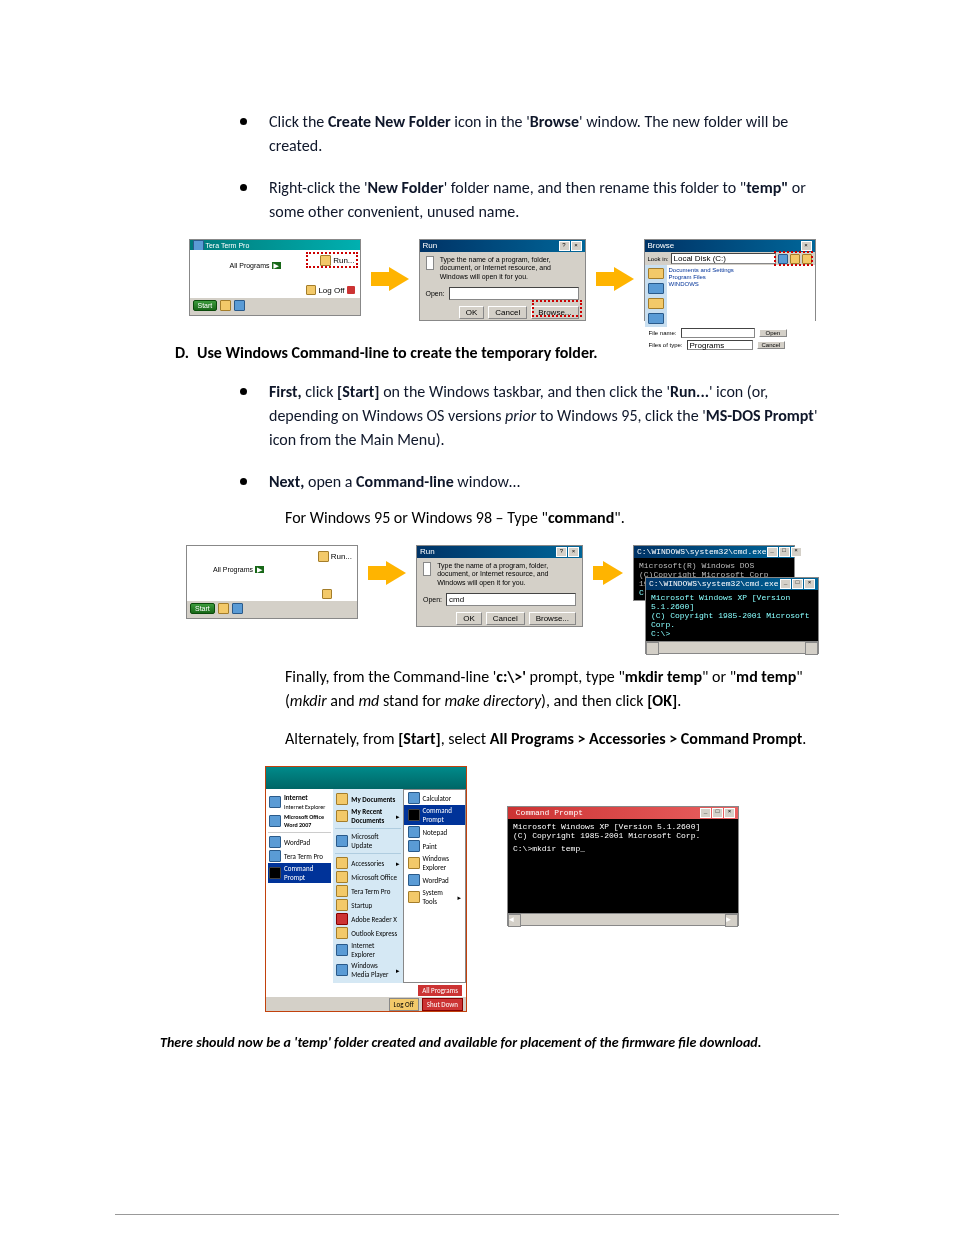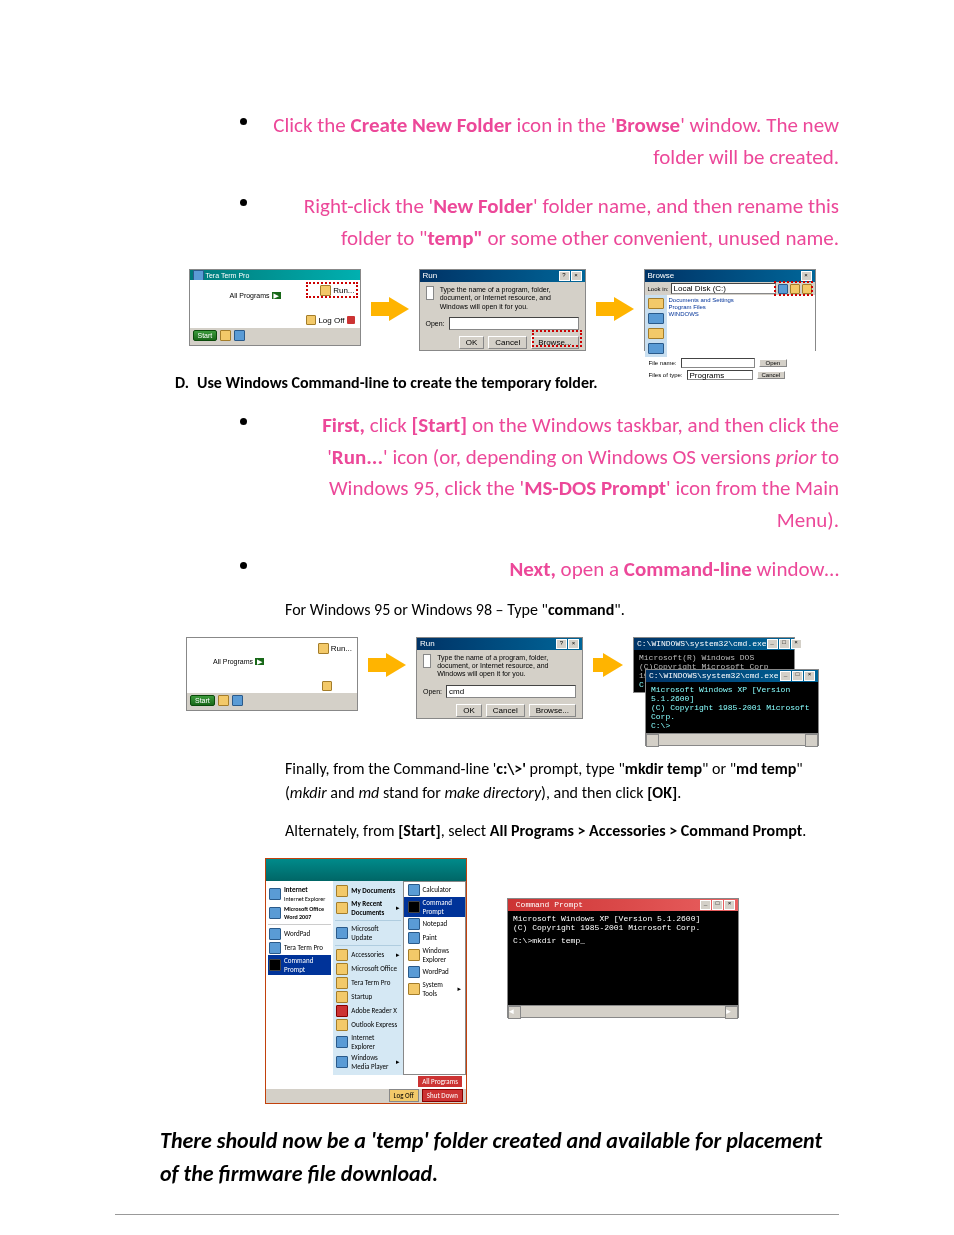--- a/index.html
+++ b/index.html
@@ -15,23 +15,22 @@
       position: relative;
     }
     .bullet-list {
       margin: 0 0 10px 0;
       padding-left: 75px;
     }
     .bullet-item {
       display: flex;
       margin-bottom: 12px;
       line-height: 1.5;
-      font-size: 21px;
-      color: #ec4899;
-      text-align: right;
+      font-size: 16px;
+      color: #0f172a;
     }
     .bullet-dot {
       width: 7px;
       height: 7px;
       background: #000;
       border-radius: 50%;
       margin-top: 8px;
       margin-right: 22px;
       flex-shrink: 0;
     }
@@ -45,21 +44,21 @@
     }
     .section-letter { margin-right: 8px; }
     .indent-block {
       margin-left: 120px;
       margin-bottom: 14px;
       font-size: 16px;
       line-height: 1.5;
     }
     .final-note {
       margin-top: 13px;
-      font-size: 22px;
+      font-size: 14px;
       font-style: italic;
       font-weight: 700;
       line-height: 1.5;
       margin-left: -5px;
     }
     
     .fig {
       display: flex;
       justify-content: center;
       margin: 15px 0 20px 0;
@@ -160,21 +159,21 @@
     .side-icon.blue { background:#5a9bd5; border-color:#2a5a8a;}
     .browse-body { display:flex; }
     .browse-files { flex:1; background:#fff; height:56px; padding:2px; }
     .file-line { color:#003399; font-size:6px; margin-bottom:1px; }
     .browse-bottom { padding: 1px 4px; display:flex; gap:4px; font-size:6px; align-items:center; flex-wrap:wrap;}
     
     .cmd {
       background:#000; color:#fff; font-family:'Courier New', monospace;
       font-size:8px; border:1px solid #888;
     }
-    .cmd .titlebar { background: linear-gradient(90deg, #003366, #006699); align-items: center;}
+    .cmd .titlebar { background: linear-gradient(90deg, #003366, #006699);}
     .cmd-body { padding:3px 5px; min-height:48px; }
     .cmd-text { color:#bbb; }
     .cmd-text.white { color:#fff; }
     .cmd-text.cyan { color:#8ff; }
     
     .bigmenu {
       width: 200px; border:1px solid #c2410c;
     }
     .bigmenu-top { height:22px; background: linear-gradient(180deg, #008a8a, #006666); }
     .bigmenu-row { display:flex; }

